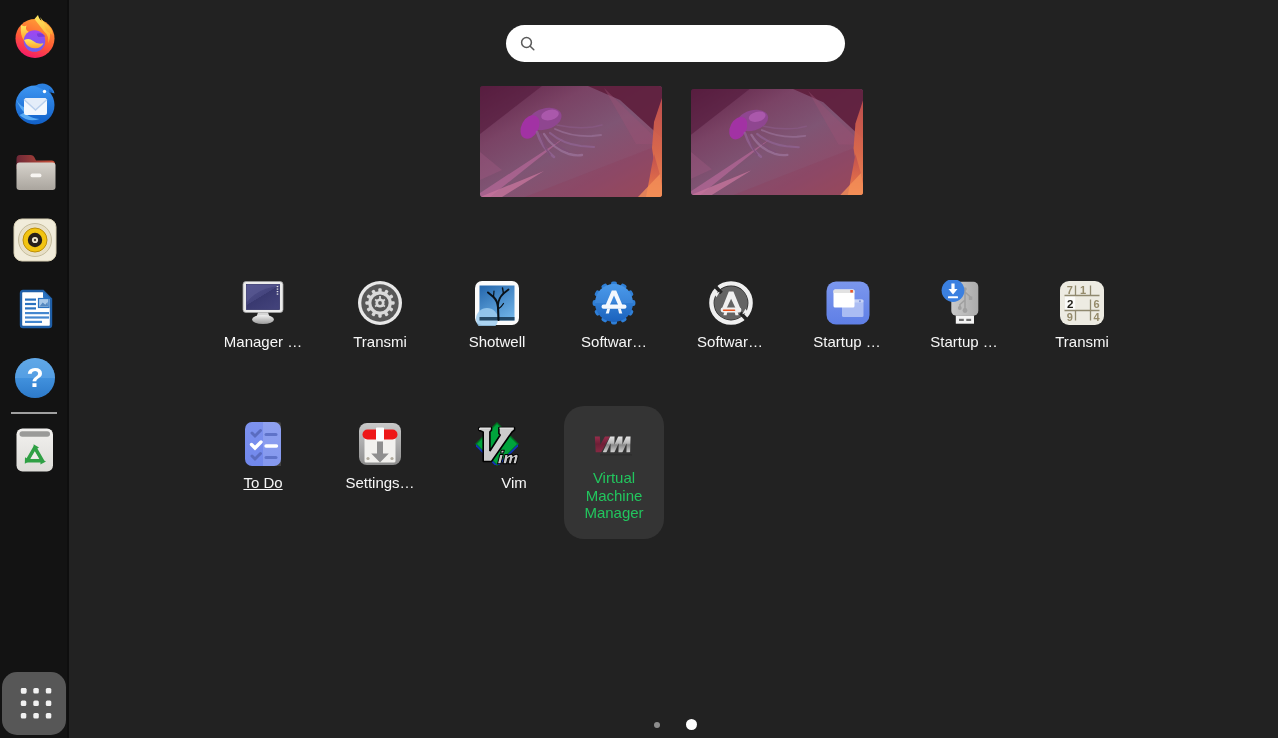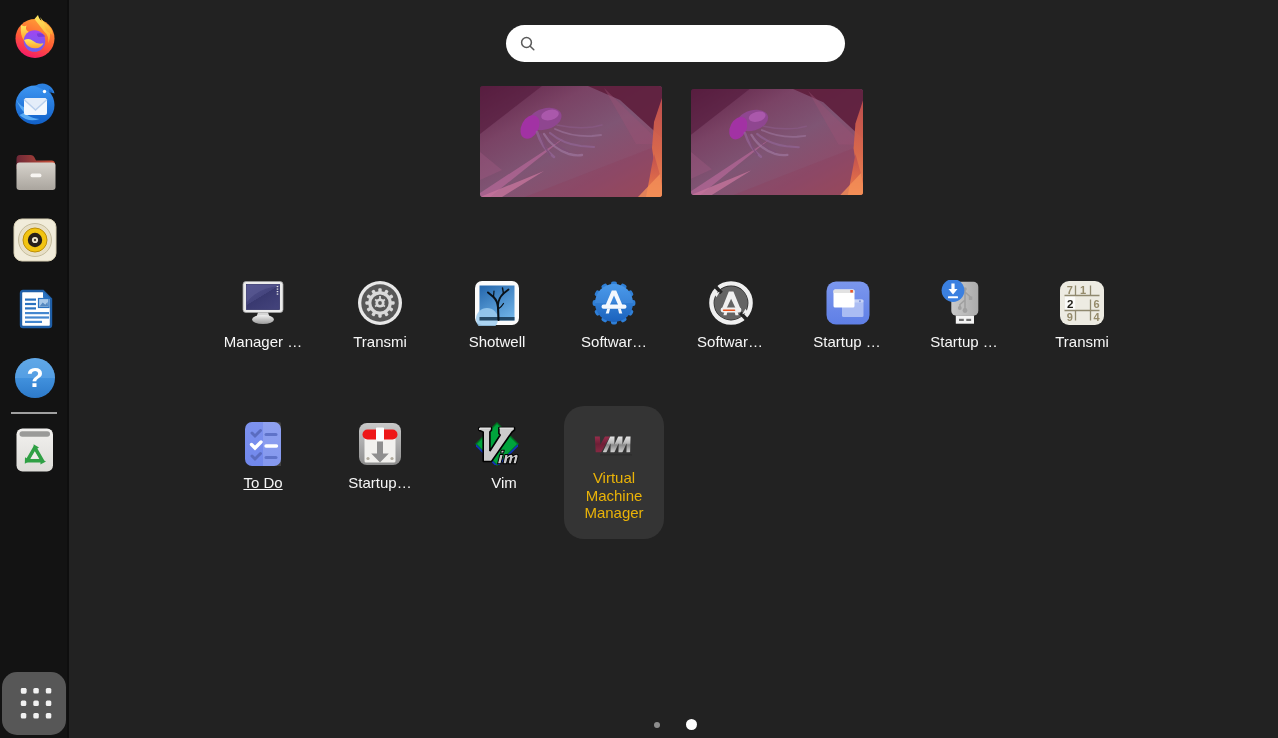--- a/index.html
+++ b/index.html
@@ -456,23 +456,23 @@
 <div class="abs label r1l" style="left:193px;">Manager …</div>
 <div class="abs label r1l" style="left:310px;">Transmi</div>
 <div class="abs label r1l" style="left:427px;">Shotwell</div>
 <div class="abs label r1l" style="left:544px;">Softwar…</div>
 <div class="abs label r1l" style="left:660px;">Softwar…</div>
 <div class="abs label r1l" style="left:777px;">Startup …</div>
 <div class="abs label r1l" style="left:894px;">Startup …</div>
 <div class="abs label r1l" style="left:1012px;">Transmi</div>
 
 <div class="abs label r2l" style="left:193px;text-decoration:underline;">To Do</div>
-<div class="abs label r2l" style="left:310px;">Startup…</div>
-<div class="abs label r2l" style="left:434px;text-align:center;">Vim</div>
-<div class="abs" style="left:564px; top:469px; width:100px; color:#eab308; font-size:15px; line-height:17.5px; text-align:center;">Virtual<br>Machine<br>Manager</div>
+<div class="abs label r2l" style="left:310px;">Settings…</div>
+<div class="abs label r2l" style="left:444px;text-align:center;">Vim</div>
+<div class="abs" style="left:564px; top:469px; width:100px; color:#22c55e; font-size:15px; line-height:17.5px; text-align:center;">Virtual<br>Machine<br>Manager</div>
 
 <div class="abs" style="left:654px; top:721.5px; width:6.2px; height:6.2px; border-radius:50%; background:#8e8e8e;"></div>
 <div class="abs" style="left:686px; top:719px; width:11px; height:11px; border-radius:50%; background:#ffffff;"></div>
 
 <div class="abs" style="left:2px; top:672px; width:64px; height:63px; background:#575757; border-radius:15px;">
   <svg width="64" height="63" viewBox="0 0 64 63">
     <g fill="#f2f2f2">
       <rect x="19" y="688" width="5.5" height="5.5" rx="1.5" transform="translate(0 -672)"></rect>
     </g>
     <g fill="#f2f2f2">

